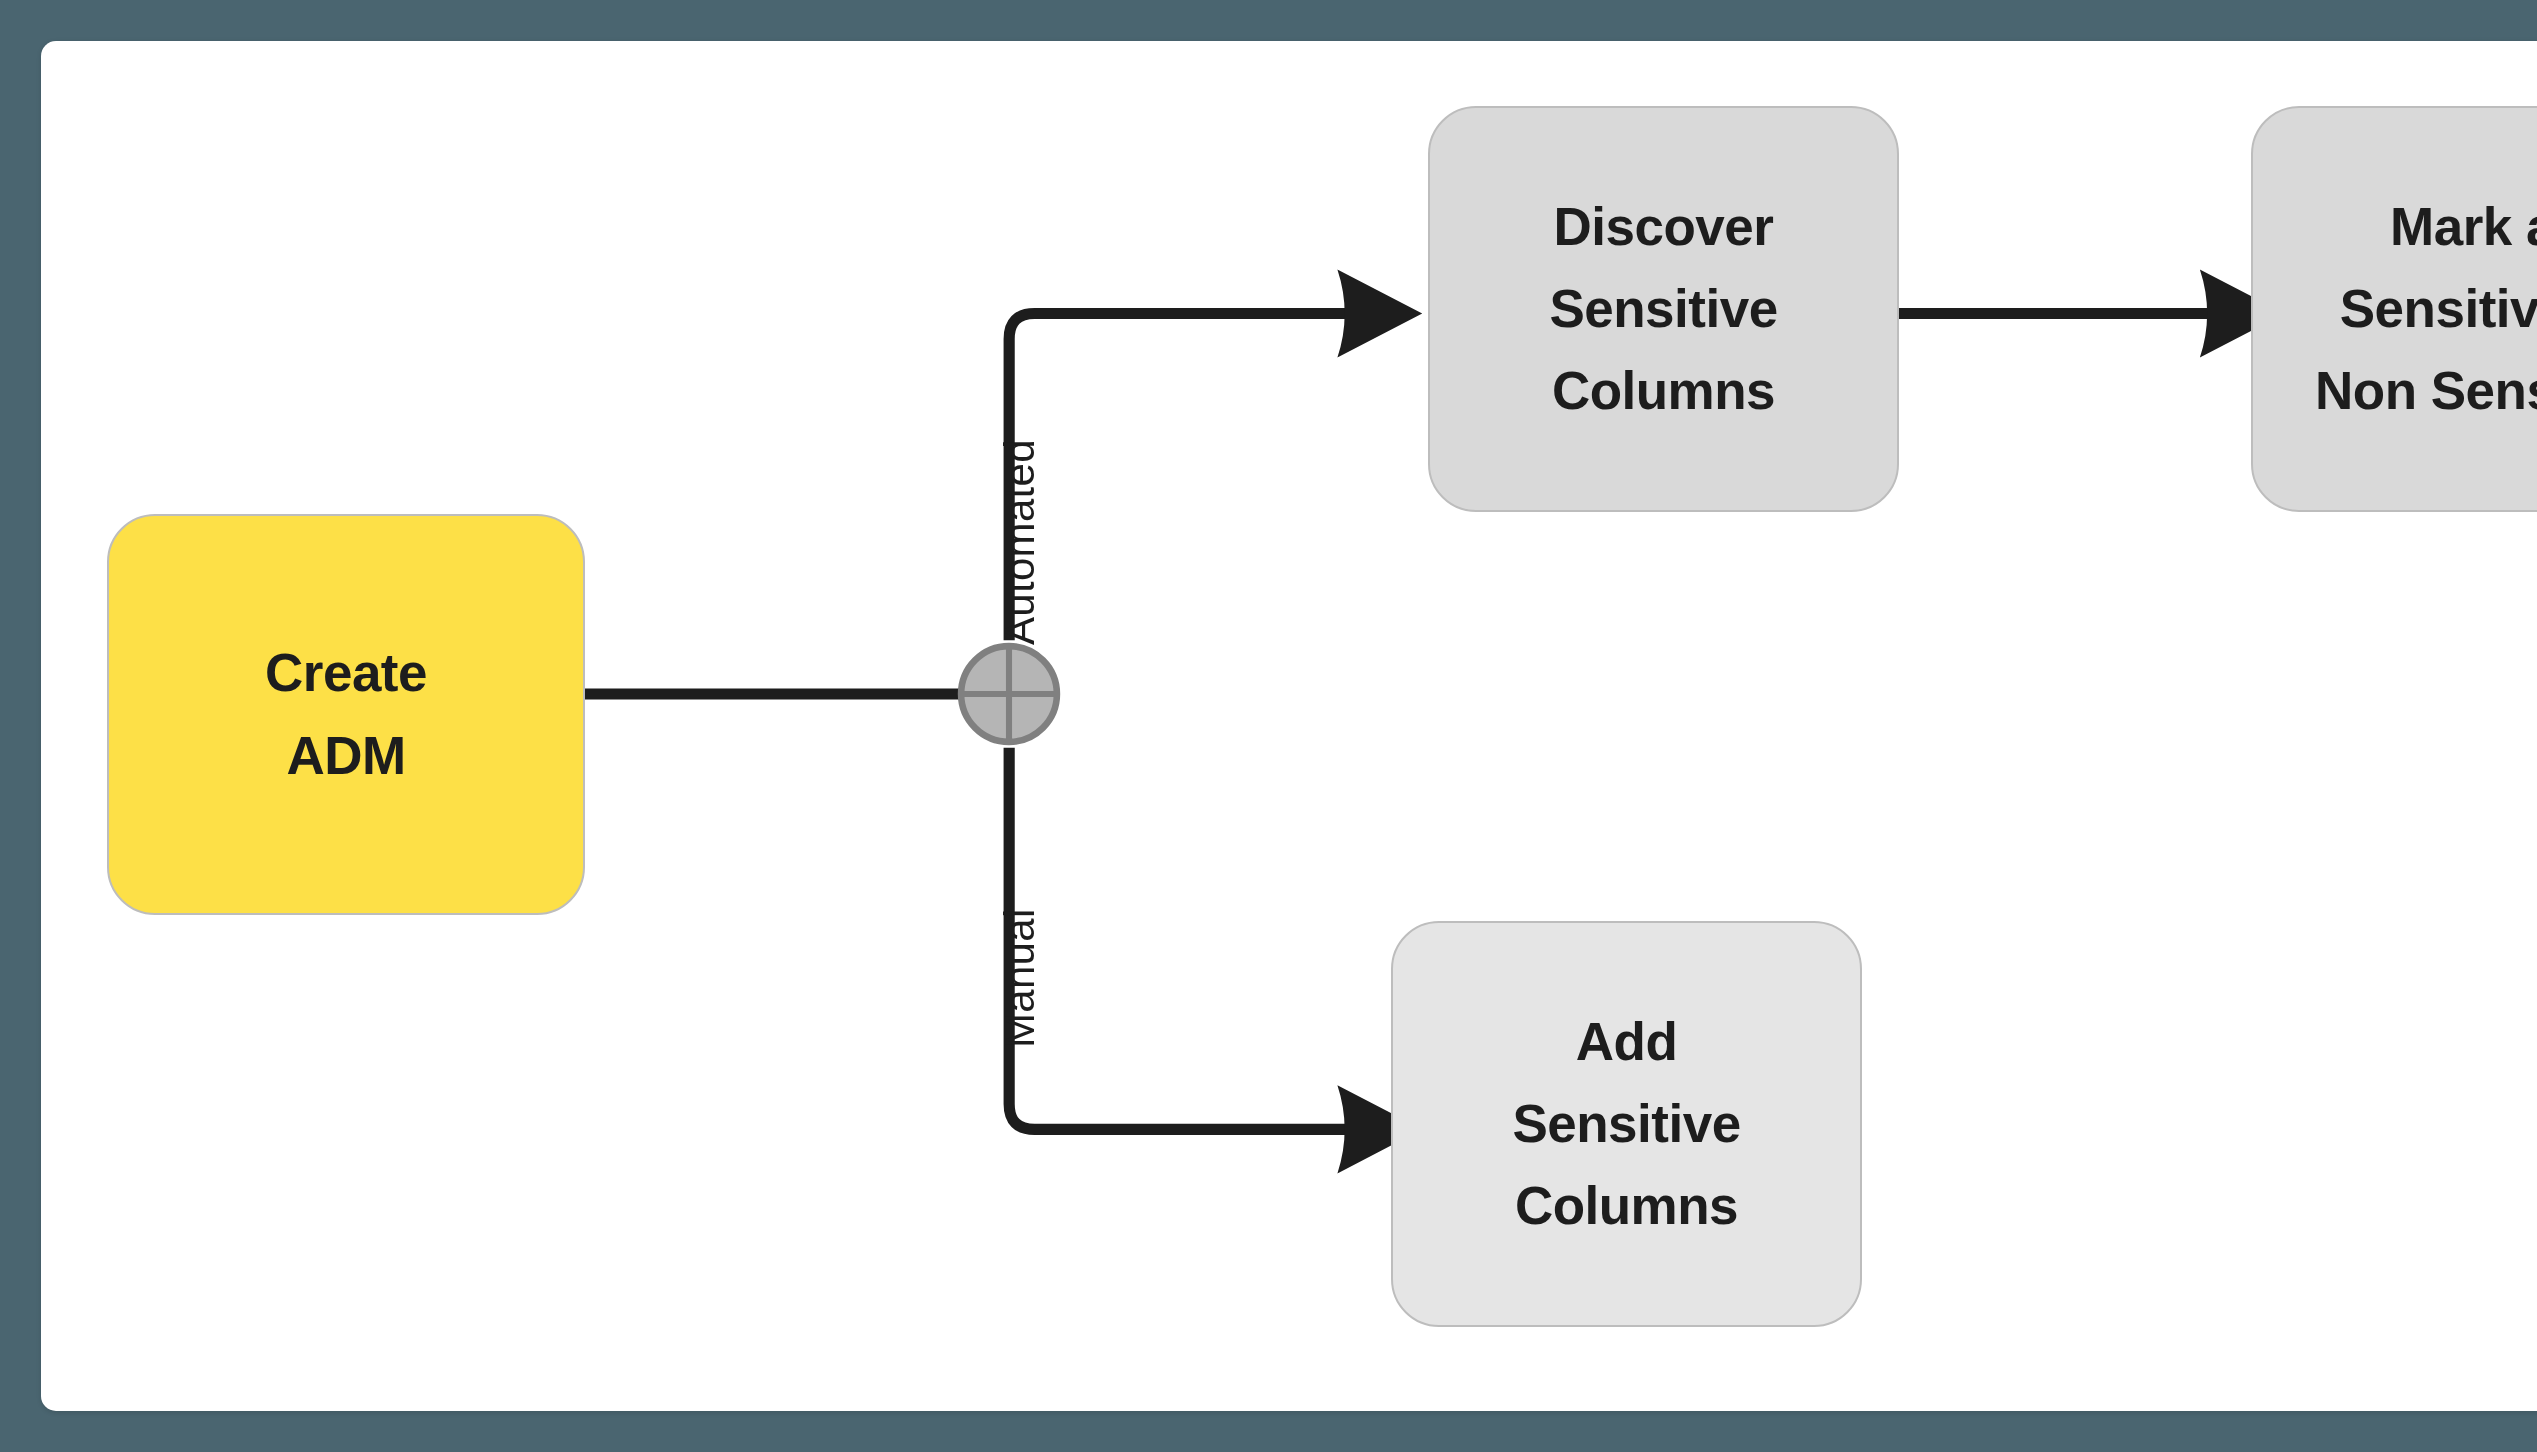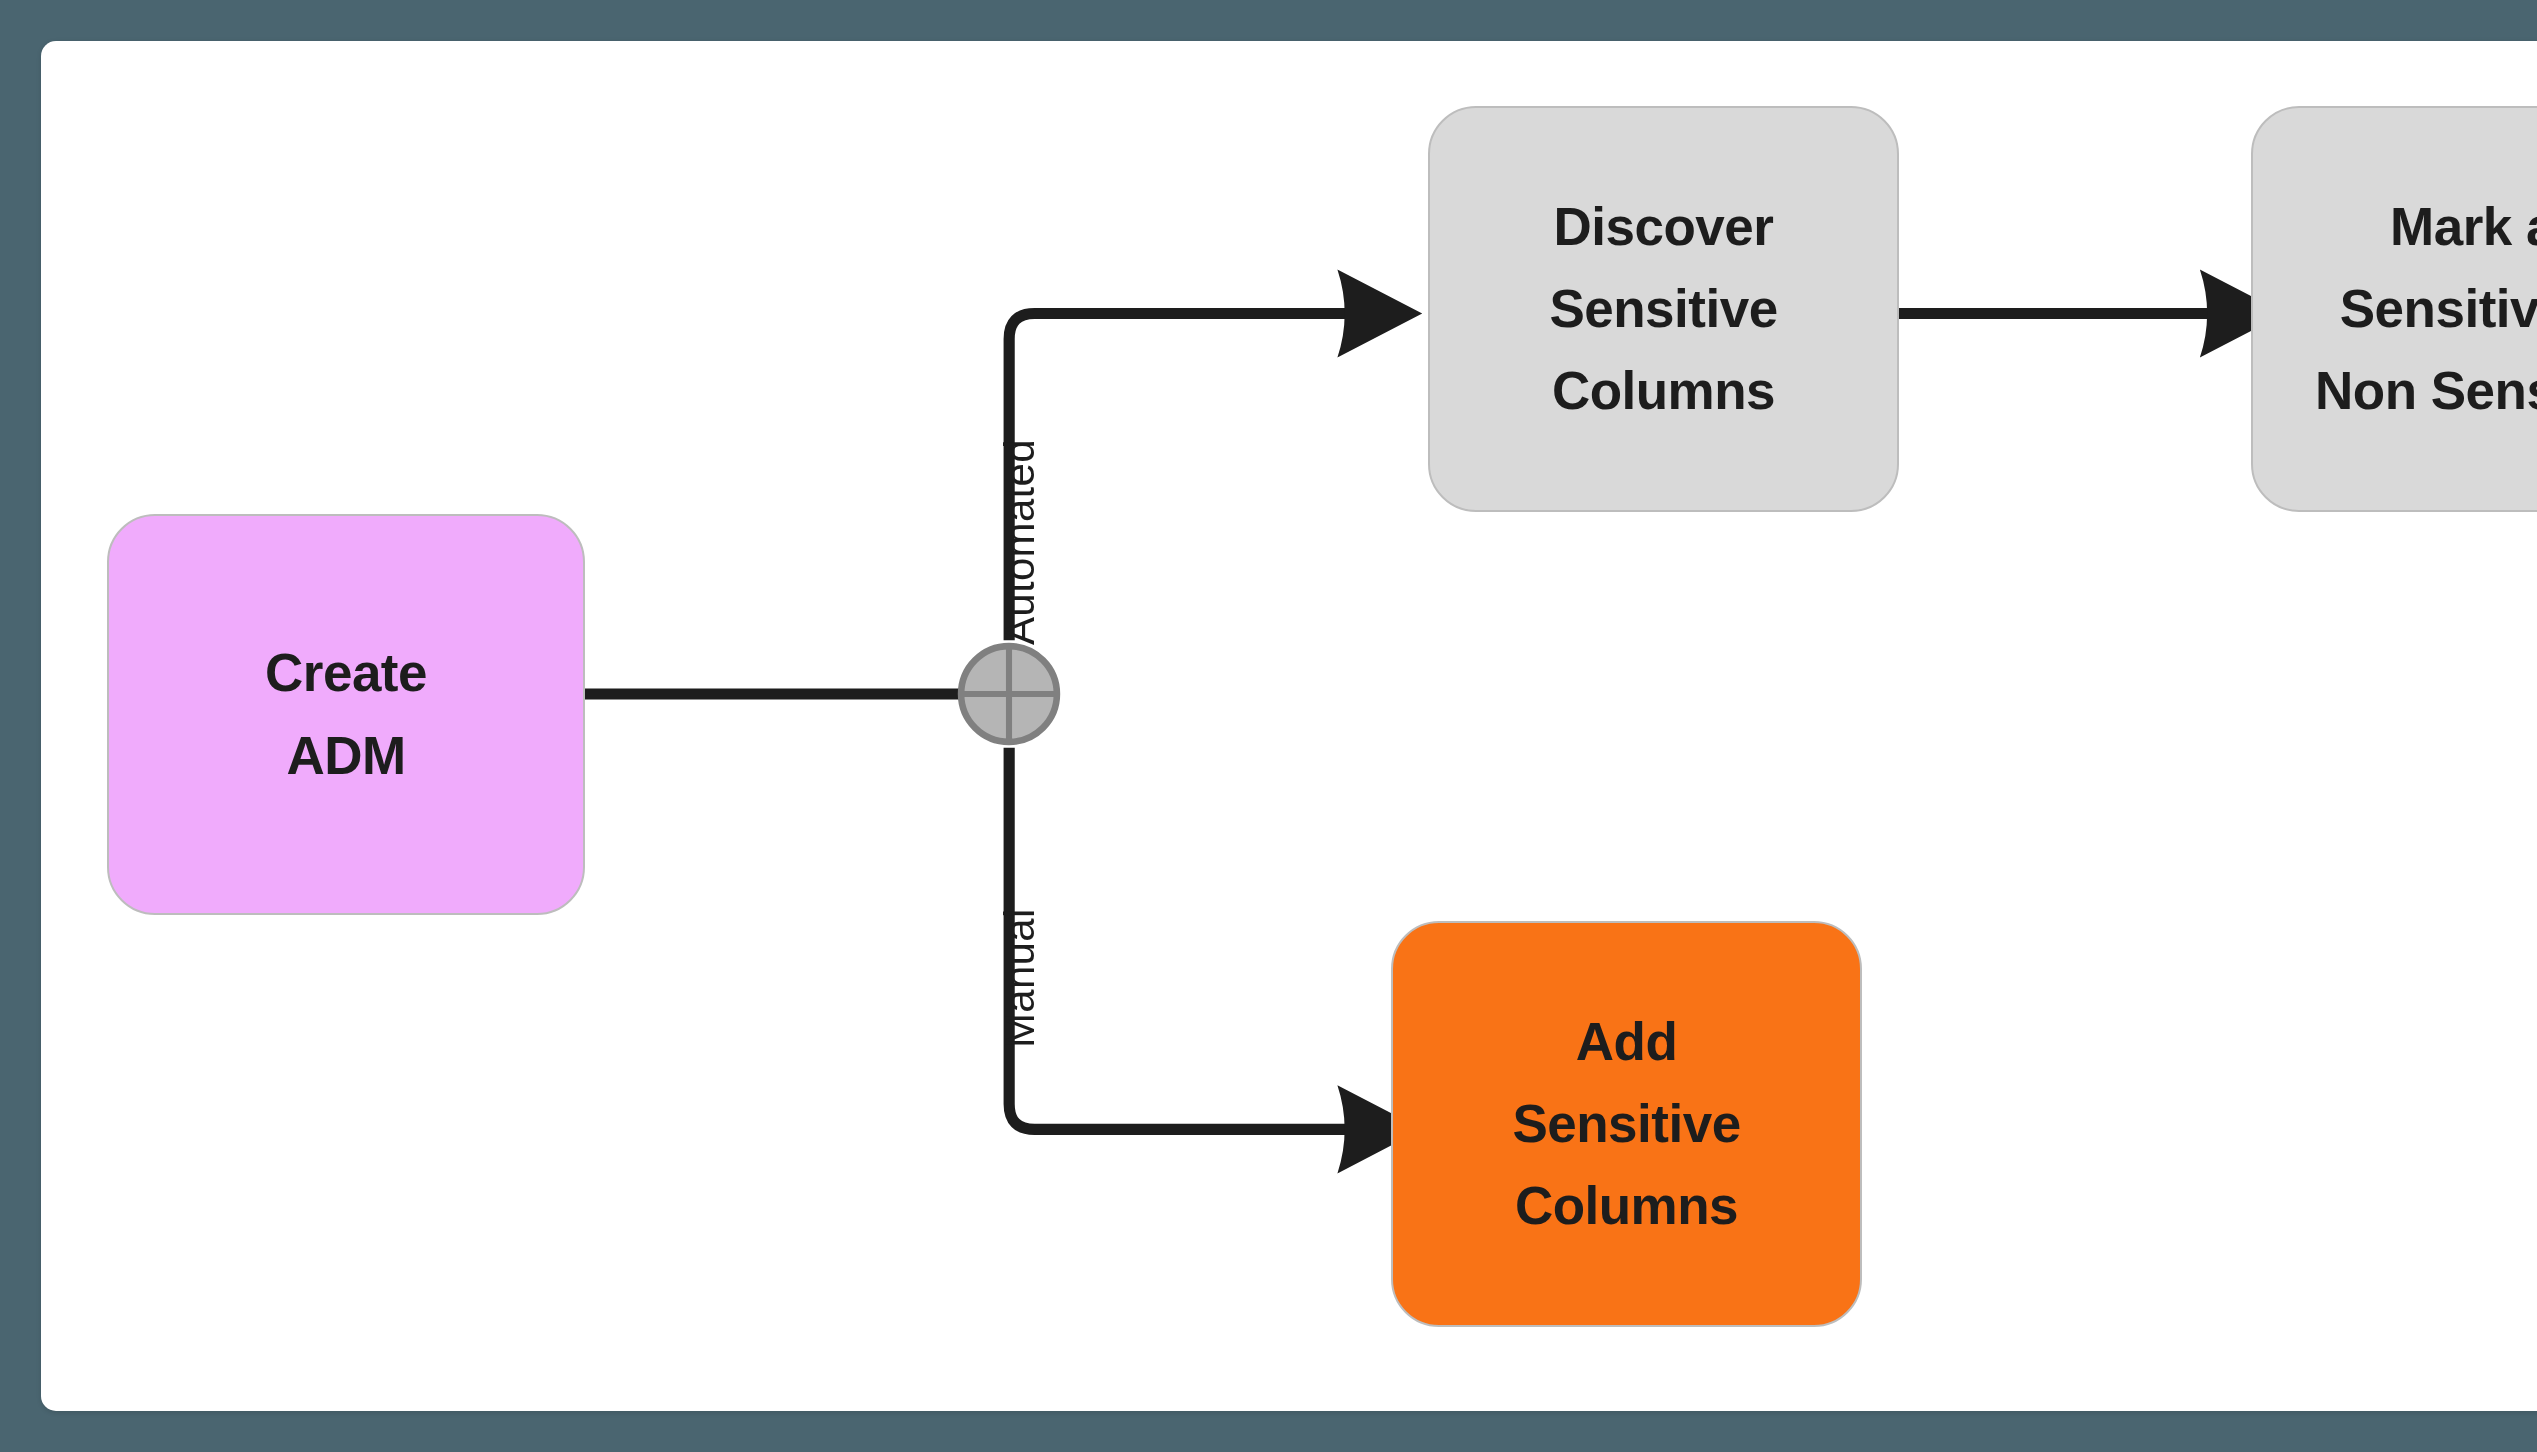--- a/index.html
+++ b/index.html
@@ -105,38 +105,38 @@
 
     <path d="M 1152 1368 L 1890 1368" fill="none" stroke="#1d1d1d" stroke-width="22" stroke-linecap="round"></path>
 
     <path d="M 1988 1262 L 1988 668 Q 1988 618 2038 618 L 2668 618" fill="none" stroke="#1d1d1d" stroke-width="22" stroke-linecap="butt" stroke-linejoin="round" marker-end="url(#arrowhead)"></path>
 
     <path d="M 1988 1474 L 1988 2176 Q 1988 2226 2038 2226 L 2668 2226" fill="none" stroke="#1d1d1d" stroke-width="22" stroke-linecap="butt" stroke-linejoin="round" marker-end="url(#arrowhead)"></path>
 
     <path d="M 3672 618 L 4368 618" fill="none" stroke="#1d1d1d" stroke-width="22" stroke-linecap="butt" marker-end="url(#arrowhead)"></path>
   </svg>
 
-  <div class="node" id="node-create-adm" style="background: #f0abfc; border-color: rgb(189, 189, 189); color: rgb(29, 29, 29);">
+  <div class="node" id="node-create-adm" style="background: #fde047; border-color: rgb(189, 189, 189); color: rgb(29, 29, 29);">
     <span class="line">Create</span>
     <span class="line">ADM</span>
   </div>
 
   <div class="node" id="node-discover" style="background: rgb(217, 217, 217); border-color: rgb(189, 189, 189); color: rgb(29, 29, 29);">
     <span class="line">Discover</span>
     <span class="line">Sensitive</span>
     <span class="line">Columns</span>
   </div>
 
   <div class="node" id="node-mark" style="background: rgb(217, 217, 217); border-color: rgb(189, 189, 189); color: rgb(29, 29, 29);">
     <span class="line">Mark as</span>
     <span class="line">Sensitive or</span>
     <span class="line">Non Sensitive</span>
   </div>
 
-  <div class="node" id="node-add" style="background: #f97316; border-color: rgb(189, 189, 189); color: rgb(29, 29, 29);">
+  <div class="node" id="node-add" style="background: #e5e5e5; border-color: rgb(189, 189, 189); color: rgb(29, 29, 29);">
     <span class="line">Add</span>
     <span class="line">Sensitive</span>
     <span class="line">Columns</span>
   </div>
 
   <svg id="junction" viewBox="0 0 208 208" xmlns="http://www.w3.org/2000/svg">
     <circle cx="104" cy="104" r="94" fill="#b5b5b5" stroke="#808080" stroke-width="13"></circle>
     <line x1="104" y1="11" x2="104" y2="197" stroke="#808080" stroke-width="12"></line>
     <line x1="11" y1="104" x2="197" y2="104" stroke="#808080" stroke-width="12"></line>
   </svg>

